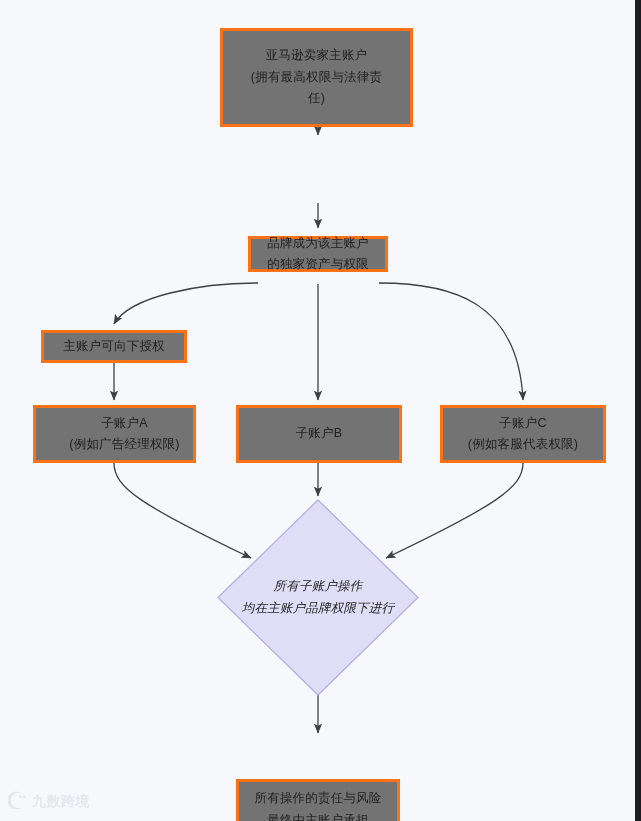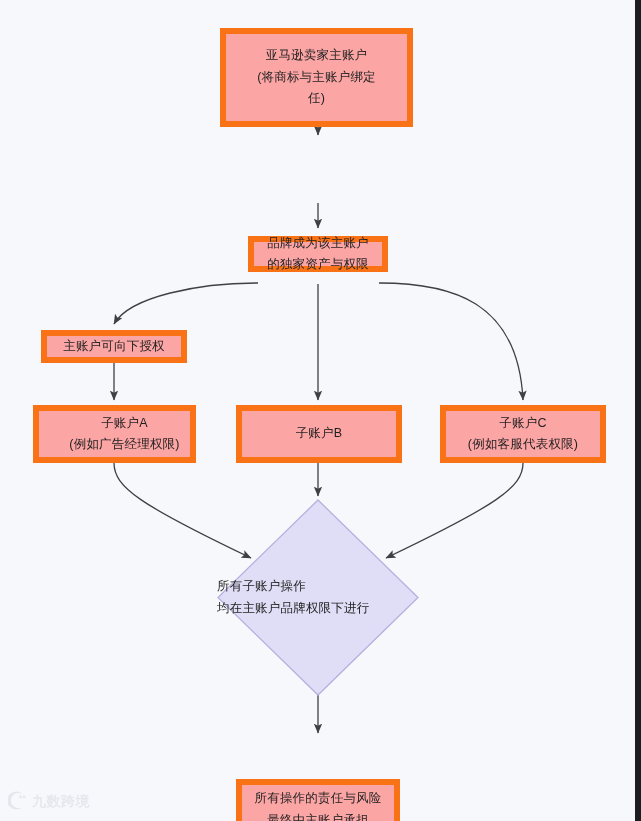--- a/index.html
+++ b/index.html
@@ -39,22 +39,22 @@
     left: 0;
     top: 0;
     width: 635px;
     height: 821px;
     pointer-events: none;
   }
 
   .node {
     position: absolute;
     box-sizing: border-box;
-    background: #fca5a5;
-    border: 6px solid #f97316;
+    background: #737373;
+    border: 3px solid #f97316;
     color: #1f1f1f;
     display: flex;
     flex-direction: column;
     align-items: center;
     justify-content: center;
     text-align: right;
     font-size: 12.5px;
     line-height: 1.72;
     letter-spacing: 0.2px;
     z-index: 2;
@@ -79,27 +79,28 @@
     height: 100%;
   }
   .diamond-label {
     position: absolute;
     left: 0;
     top: 0;
     width: 100%;
     height: 100%;
     display: flex;
     flex-direction: column;
-    align-items: flex-start;
+    align-items: center;
     justify-content: center;
     text-align: center;
     font-size: 12.5px;
     line-height: 1.72;
     color: #1f1f1f;
     letter-spacing: 0.2px;
+    font-style: italic;
   }
 
   #watermark {
     position: absolute;
     left: 8px;
     top: 791px;
     display: flex;
     align-items: center;
     gap: 5px;
     opacity: 0.5;
@@ -146,21 +147,21 @@
 
     <path d="M318,463 L318,496" stroke="#3f3f44" stroke-width="1.3" fill="none" marker-end="url(#arrow)"></path>
 
     <path d="M523,463 C523,487 497,505 386,558" stroke="#3f3f44" stroke-width="1.3" fill="none" marker-end="url(#arrow)"></path>
 
     <path d="M318,695 L318,733" stroke="#3f3f44" stroke-width="1.3" fill="none" marker-end="url(#arrow)"></path>
   </svg>
 
   <div class="node wrap" style="left:220px; top:28px; width:193px; height:99px; padding:0 14px;">
     <span class="line">亚马逊卖家主账户</span>
-    <span class="line">(将商标与主账户绑定</span>
+    <span class="line">(拥有最高权限与法律责</span>
     <span class="line">任)</span>
   </div>
 
 
   <div class="node" style="left:248px; top:236px; width:140px; height:36px;">
     <span class="line">品牌成为该主账户</span>
     <span class="line">的独家资产与权限</span>
   </div>
 
   <div class="node" style="left:41px; top:330px; width:146px; height:33px;">

